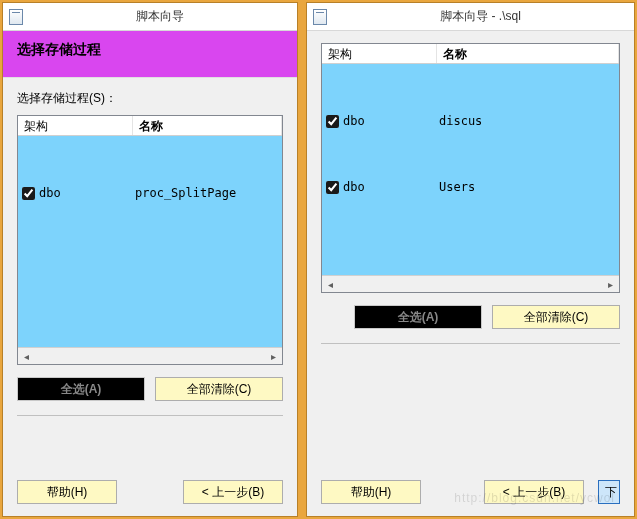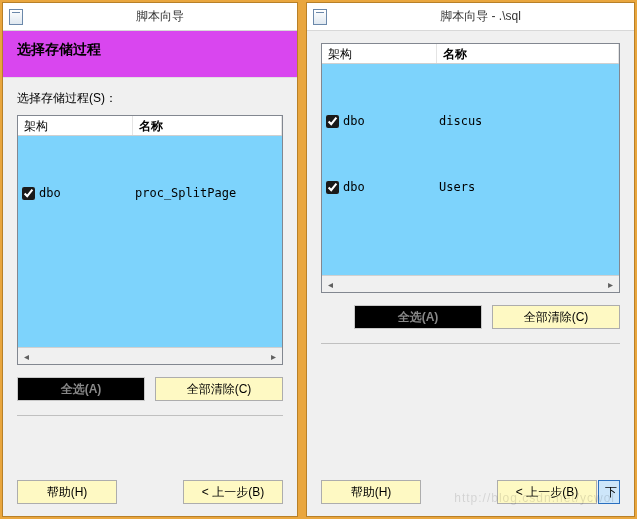--- a/index.html
+++ b/index.html
@@ -168,21 +168,21 @@
     background: #000000;
     border-color:#c8c8c8;
     font-weight:bold;
   }
   .divider {
     border-top: 1px solid #c0c0c0;
     margin: 14px 0 10px 0;
   }
   .footer-row {
     display: flex;
-    gap: 1px;
+    gap: 14px;
     padding: 0 14px 12px 14px;
   }
   .footer-row .btn { width: 100px; }
   .footer-row .spacer { flex:1; }
   .footer-row .next-partial{
     width:22px;
     border:1px solid #2a6fbf;
     background:#cde6fa;
   }
   .watermark{

